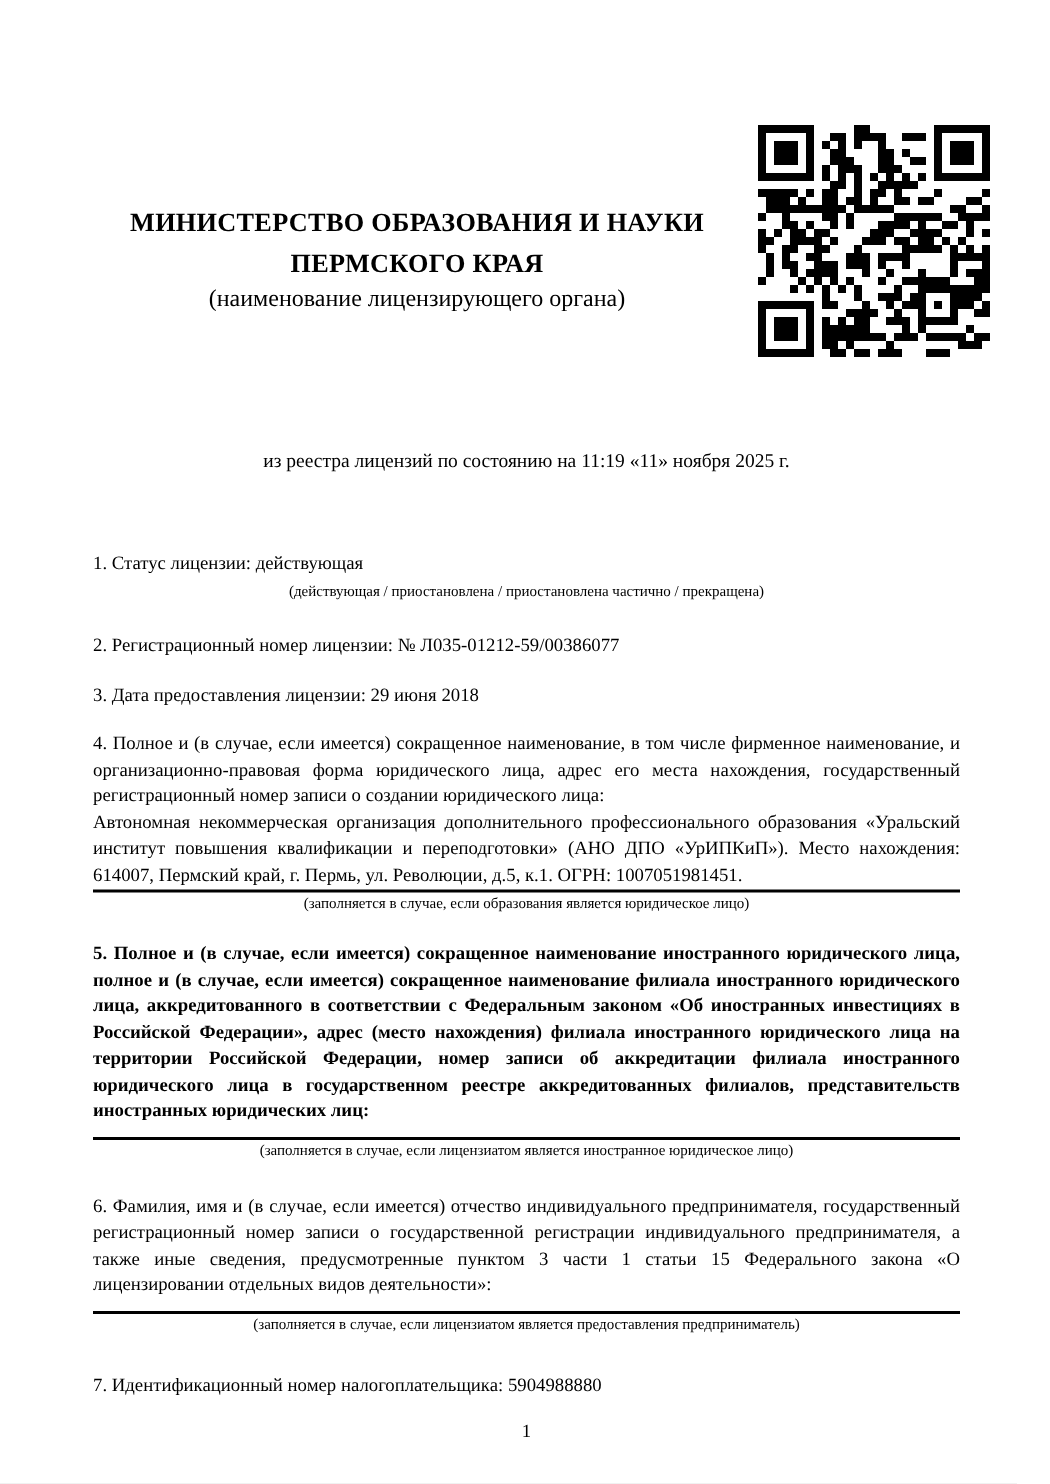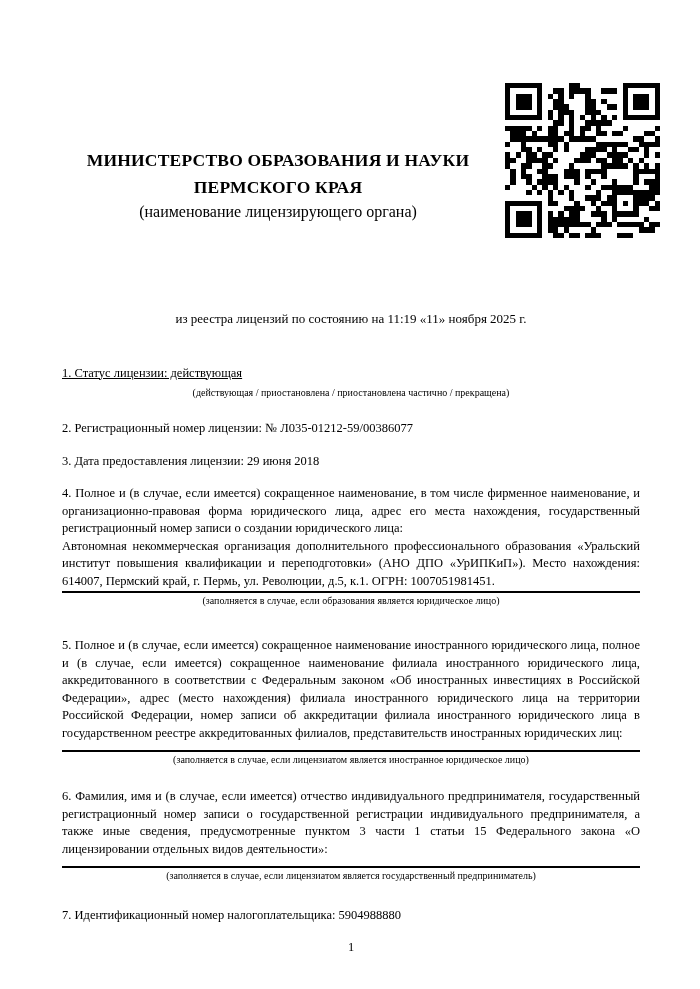--- a/index.html
+++ b/index.html
@@ -9,21 +9,21 @@
     height: 989px;
     margin: 0 auto;
     background: #ffffff;
     color: #000000;
     font-family: "Liberation Serif", "DejaVu Serif", serif;
     overflow: hidden;
   }
   .content {
     position: absolute;
     left: 62px;
-    top: 16px;
+    top: 4px;
     width: 578px;
   }
   .qr {
     position: absolute;
     left: 505px;
     top: 83px;
     width: 155px;
     height: 155px;
   }
   .header {
@@ -58,28 +58,28 @@
   .small-caption {
     font-size: 10px;
     line-height: 13px;
     text-align: center;
   }
   .rule {
     height: 0;
     border-top: 2px solid #000000;
     width: 578px;
   }
-  .mt-item1   { margin-top: 36px; text-decoration: underline; }
+  .mt-item1   { margin-top: 50px; }
   .mt-cap1    { margin-top: 4px; }
   .mt-item2   { margin-top: 21px; }
   .mt-item3   { margin-top: 15px; }
   .mt-item4   { margin-top: 15px; }
   .mt-rule4   { margin-top: 1px; }
   .mt-cap4    { margin-top: 1px; }
-  .mt-item5   { margin-top: 30px; }
+  .mt-item5   { margin-top: 18px; font-weight: bold; }
   .mt-rule5   { margin-top: 8px; }
   .mt-cap5    { margin-top: 1px; }
   .mt-item6   { margin-top: 22px; }
   .mt-rule6   { margin-top: 8px; }
   .mt-cap6    { margin-top: 1px; }
   .mt-item7   { margin-top: 25px; }
   .page-number {
     margin-top: 14px;
     width: 578px;
     text-align: center;
@@ -547,20 +547,20 @@
     <p class="item just">Автономная некоммерческая организация дополнительного профессионального образования «Уральский институт повышения квалификации и переподготовки» (АНО ДПО «УрИПКиП»). Место нахождения: 614007, Пермский край, г. Пермь, ул. Революции, д.5, к.1. ОГРН: 1007051981451.</p>
     <div class="rule mt-rule4"></div>
     <div class="small-caption mt-cap4">(заполняется в случае, если образования является юридическое лицо)</div>
 
     <p class="item just mt-item5">5. Полное и (в случае, если имеется) сокращенное наименование иностранного юридического лица, полное и (в случае, если имеется) сокращенное наименование филиала иностранного юридического лица, аккредитованного в соответствии с Федеральным законом «Об иностранных инвестициях в Российской Федерации», адрес (место нахождения) филиала иностранного юридического лица на территории Российской Федерации, номер записи об аккредитации филиала иностранного юридического лица в государственном реестре аккредитованных филиалов, представительств иностранных юридических лиц:</p>
     <div class="rule mt-rule5"></div>
     <div class="small-caption mt-cap5">(заполняется в случае, если лицензиатом является иностранное юридическое лицо)</div>
 
     <p class="item just mt-item6">6. Фамилия, имя и (в случае, если имеется) отчество индивидуального предпринимателя, государственный регистрационный номер записи о государственной регистрации индивидуального предпринимателя, а также иные сведения, предусмотренные пунктом 3 части 1 статьи 15 Федерального закона «О лицензировании отдельных видов деятельности»:</p>
     <div class="rule mt-rule6"></div>
-    <div class="small-caption mt-cap6">(заполняется в случае, если лицензиатом является государственный предприниматель)</div>
+    <div class="small-caption mt-cap6">(заполняется в случае, если лицензиатом является предоставления предприниматель)</div>
 
     <p class="item mt-item7">7. Идентификационный номер налогоплательщика: 5904988880</p>
 
     <div class="page-number">1</div>
 
   </div>
 </div>
 
 </body></html>

